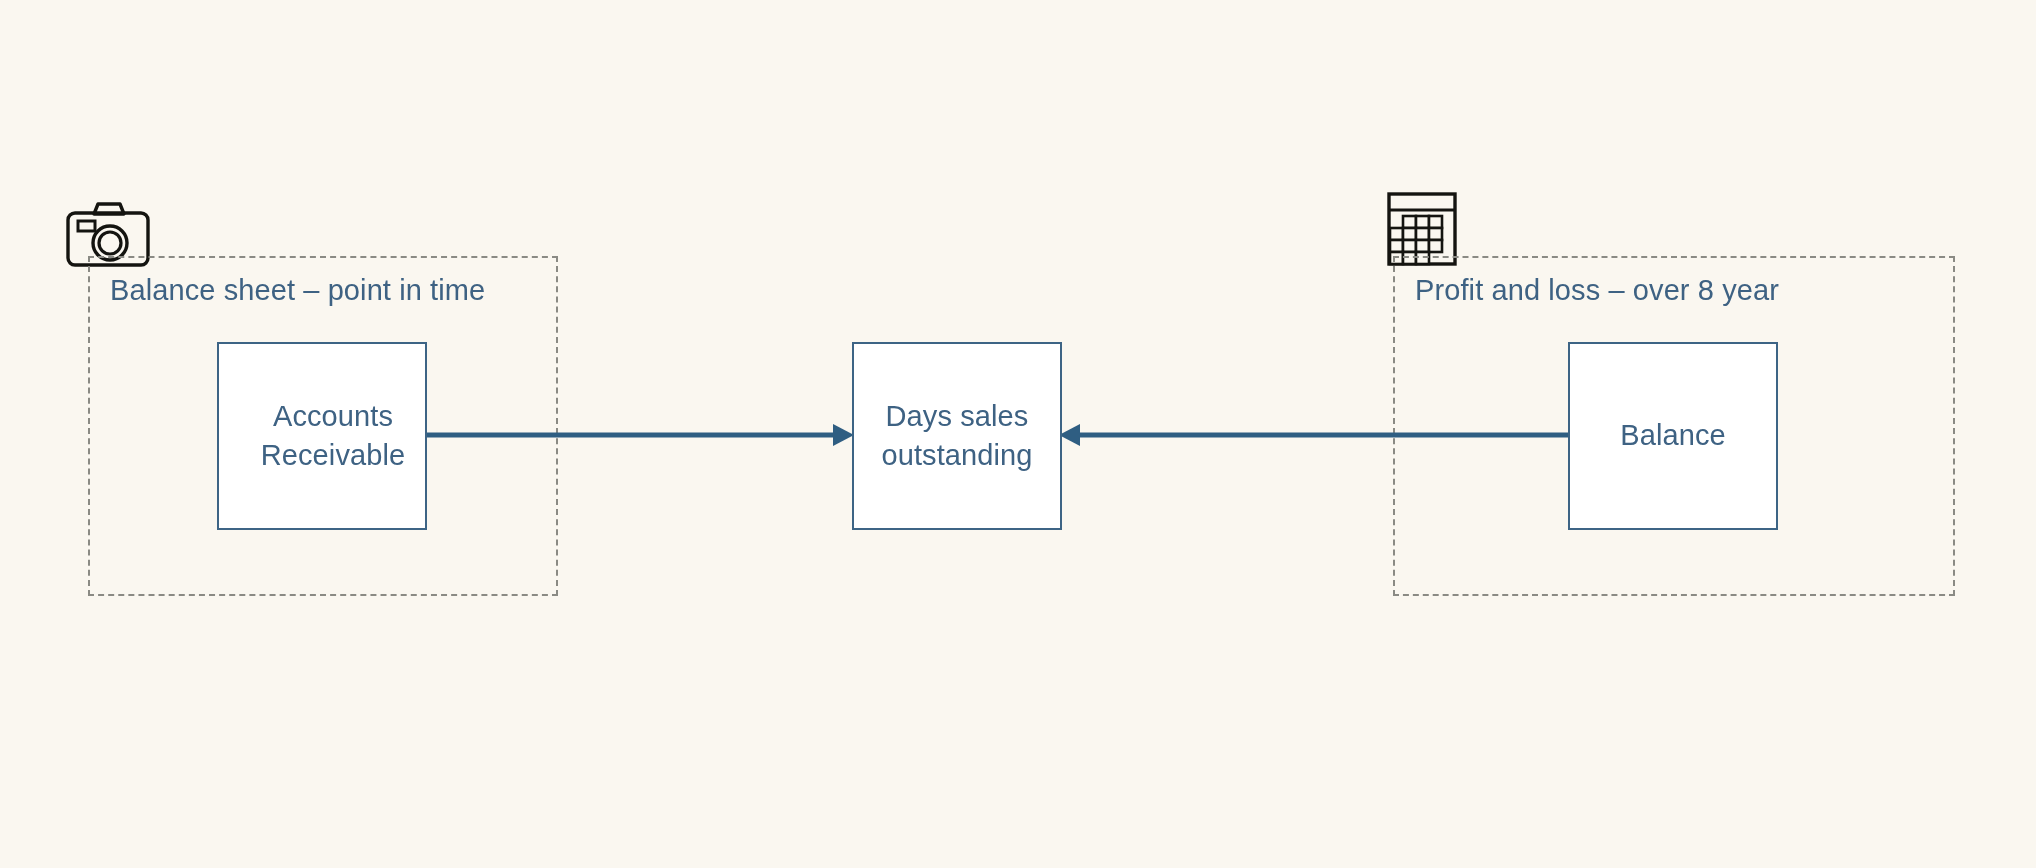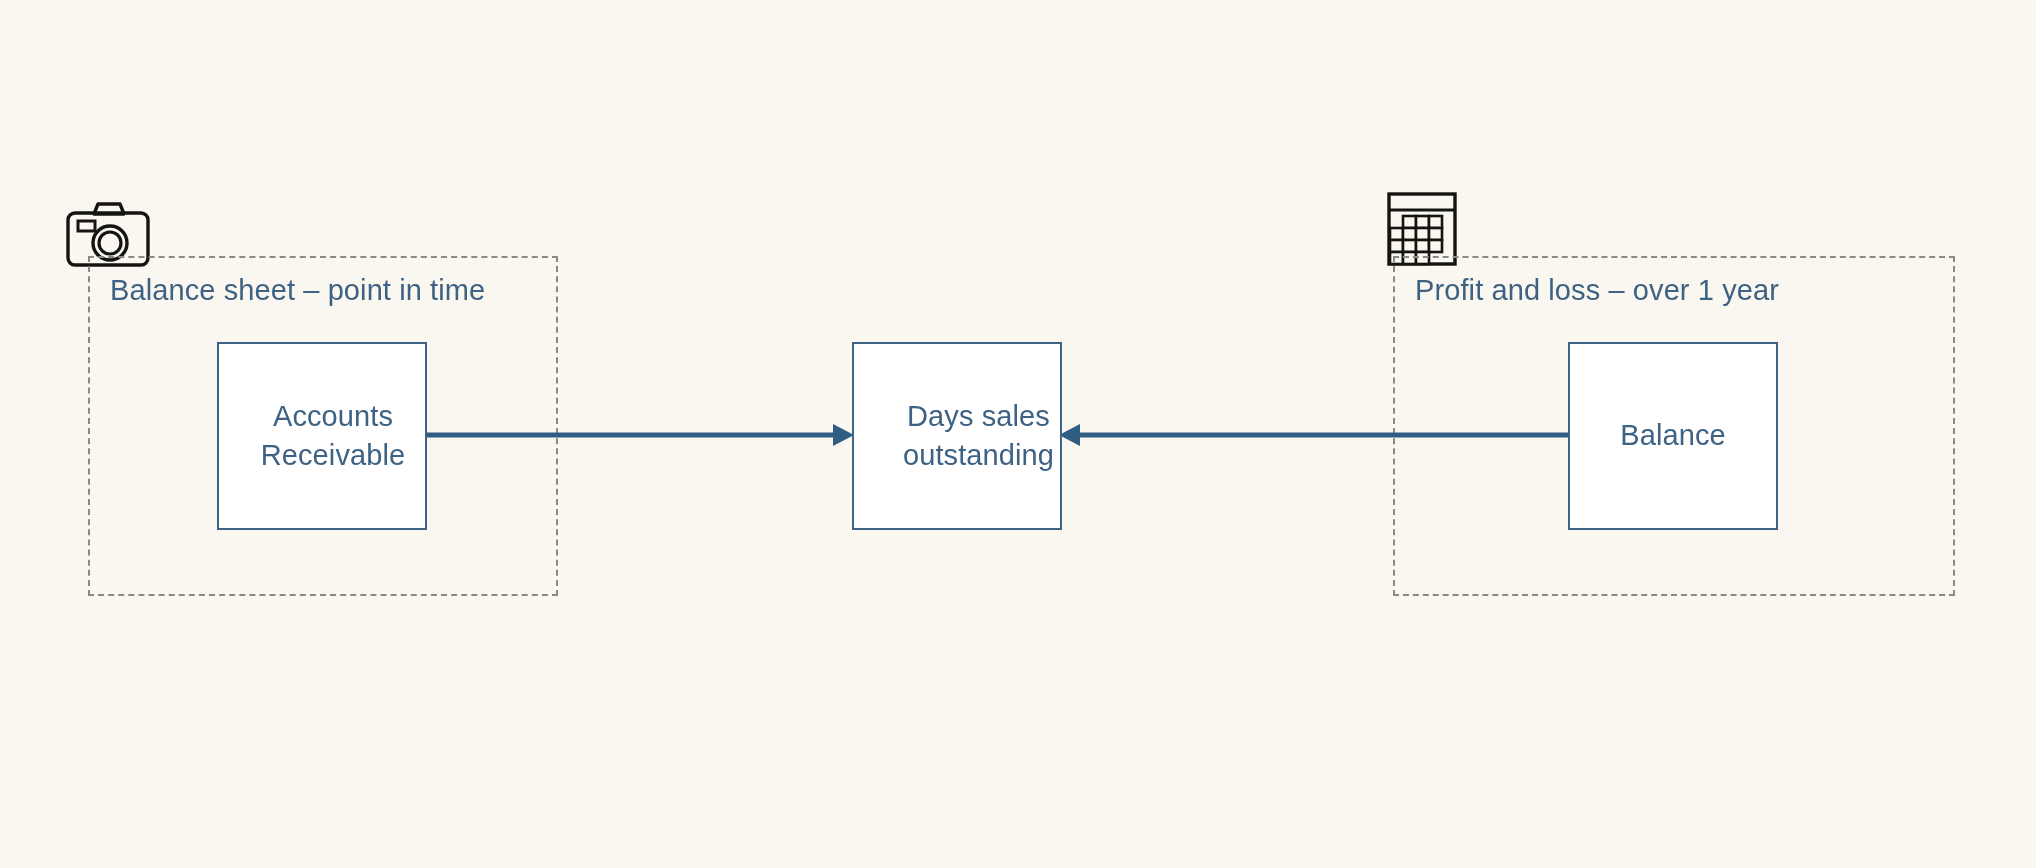--- a/index.html
+++ b/index.html
@@ -117,21 +117,21 @@
       </g>
     </svg>
   </div>
 
   <div class="group" id="group-balance-sheet" style="left:88px; top:256px; width:470px; height:340px;">
     <div class="group-label">Balance sheet – point in time</div>
   </div>
 
 
   <div class="group" id="group-profit-and-loss" style="left:1393px; top:256px; width:562px; height:340px;">
-    <div class="group-label">Profit and loss – over 1 year</div>
+    <div class="group-label">Profit and loss – over 8 year</div>
   </div>
 
   <div class="connector" style="left:424px; top:420px; width:430px; height:30px;">
     <svg width="430" height="30" viewBox="0 0 430 30" xmlns="http://www.w3.org/2000/svg">
       <line x1="0" y1="15" x2="410" y2="15" stroke="#2F5E82" stroke-width="5"></line>
       <path d="M409 4 L430 15 L409 26 Z" fill="#2F5E82"></path>
     </svg>
   </div>
 
   <div class="connector" style="left:1058px; top:420px; width:510px; height:30px;">
@@ -141,21 +141,21 @@
     </svg>
   </div>
 
   <div class="node" id="node-accounts-receivable" style="left:217px; top:342px; width:210px; height:188px;padding-left:22px;">
     <div class="node-label">
       <div>Accounts</div>
       <div>Receivable</div>
     </div>
   </div>
 
-  <div class="node" id="node-days-sales-outstanding" style="left:852px; top:342px; width:210px; height:188px;justify-content:flex-end;">
+  <div class="node" id="node-days-sales-outstanding" style="left:852px; top:342px; width:210px; height:188px;">
     <div class="node-label">
       <div>Days sales</div>
       <div>outstanding</div>
     </div>
   </div>
 
   <div class="node" id="node-revenue" style="left:1568px; top:342px; width:210px; height:188px;">
     <div class="node-label">
       <div>Balance</div>
     </div>

